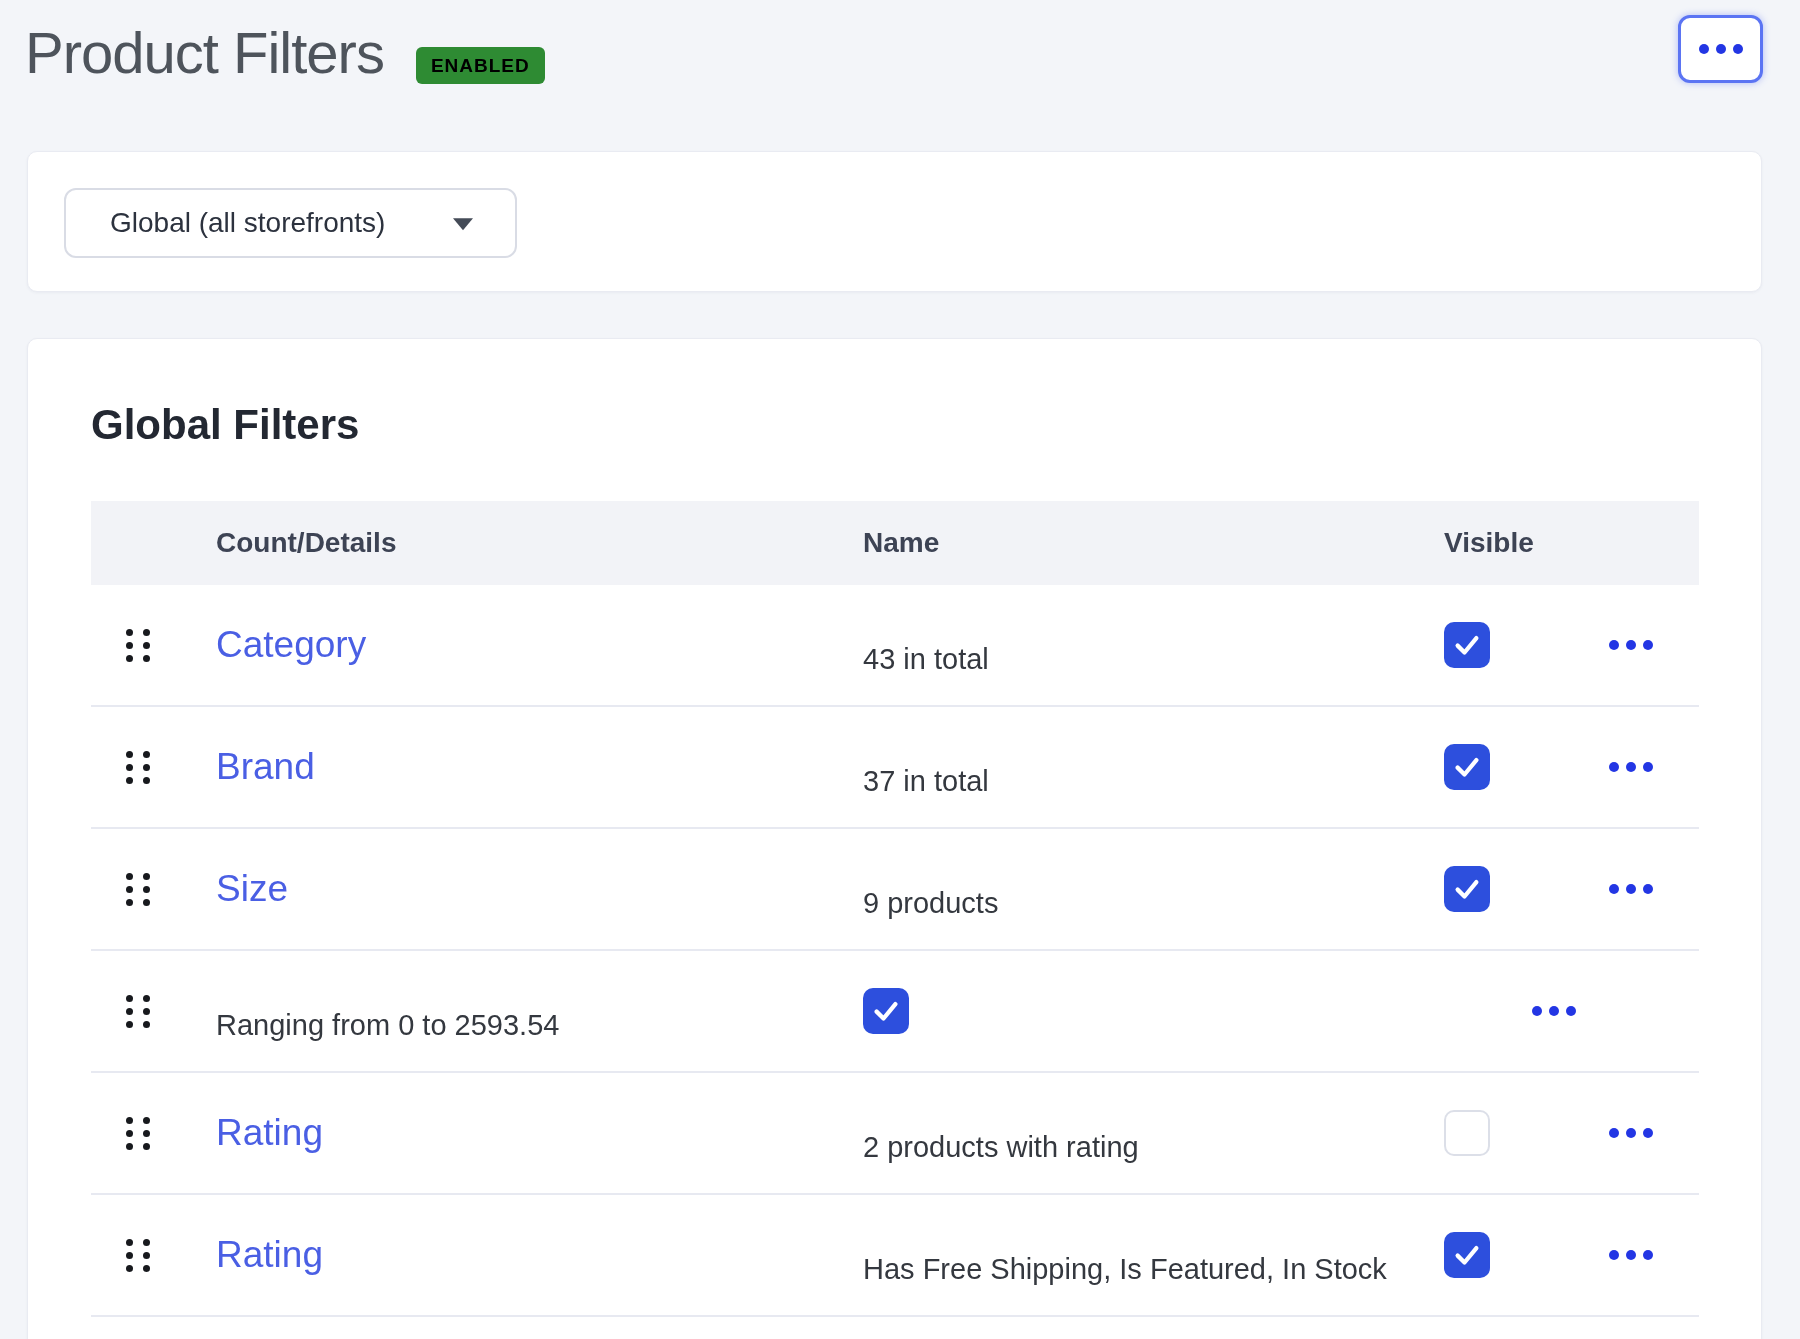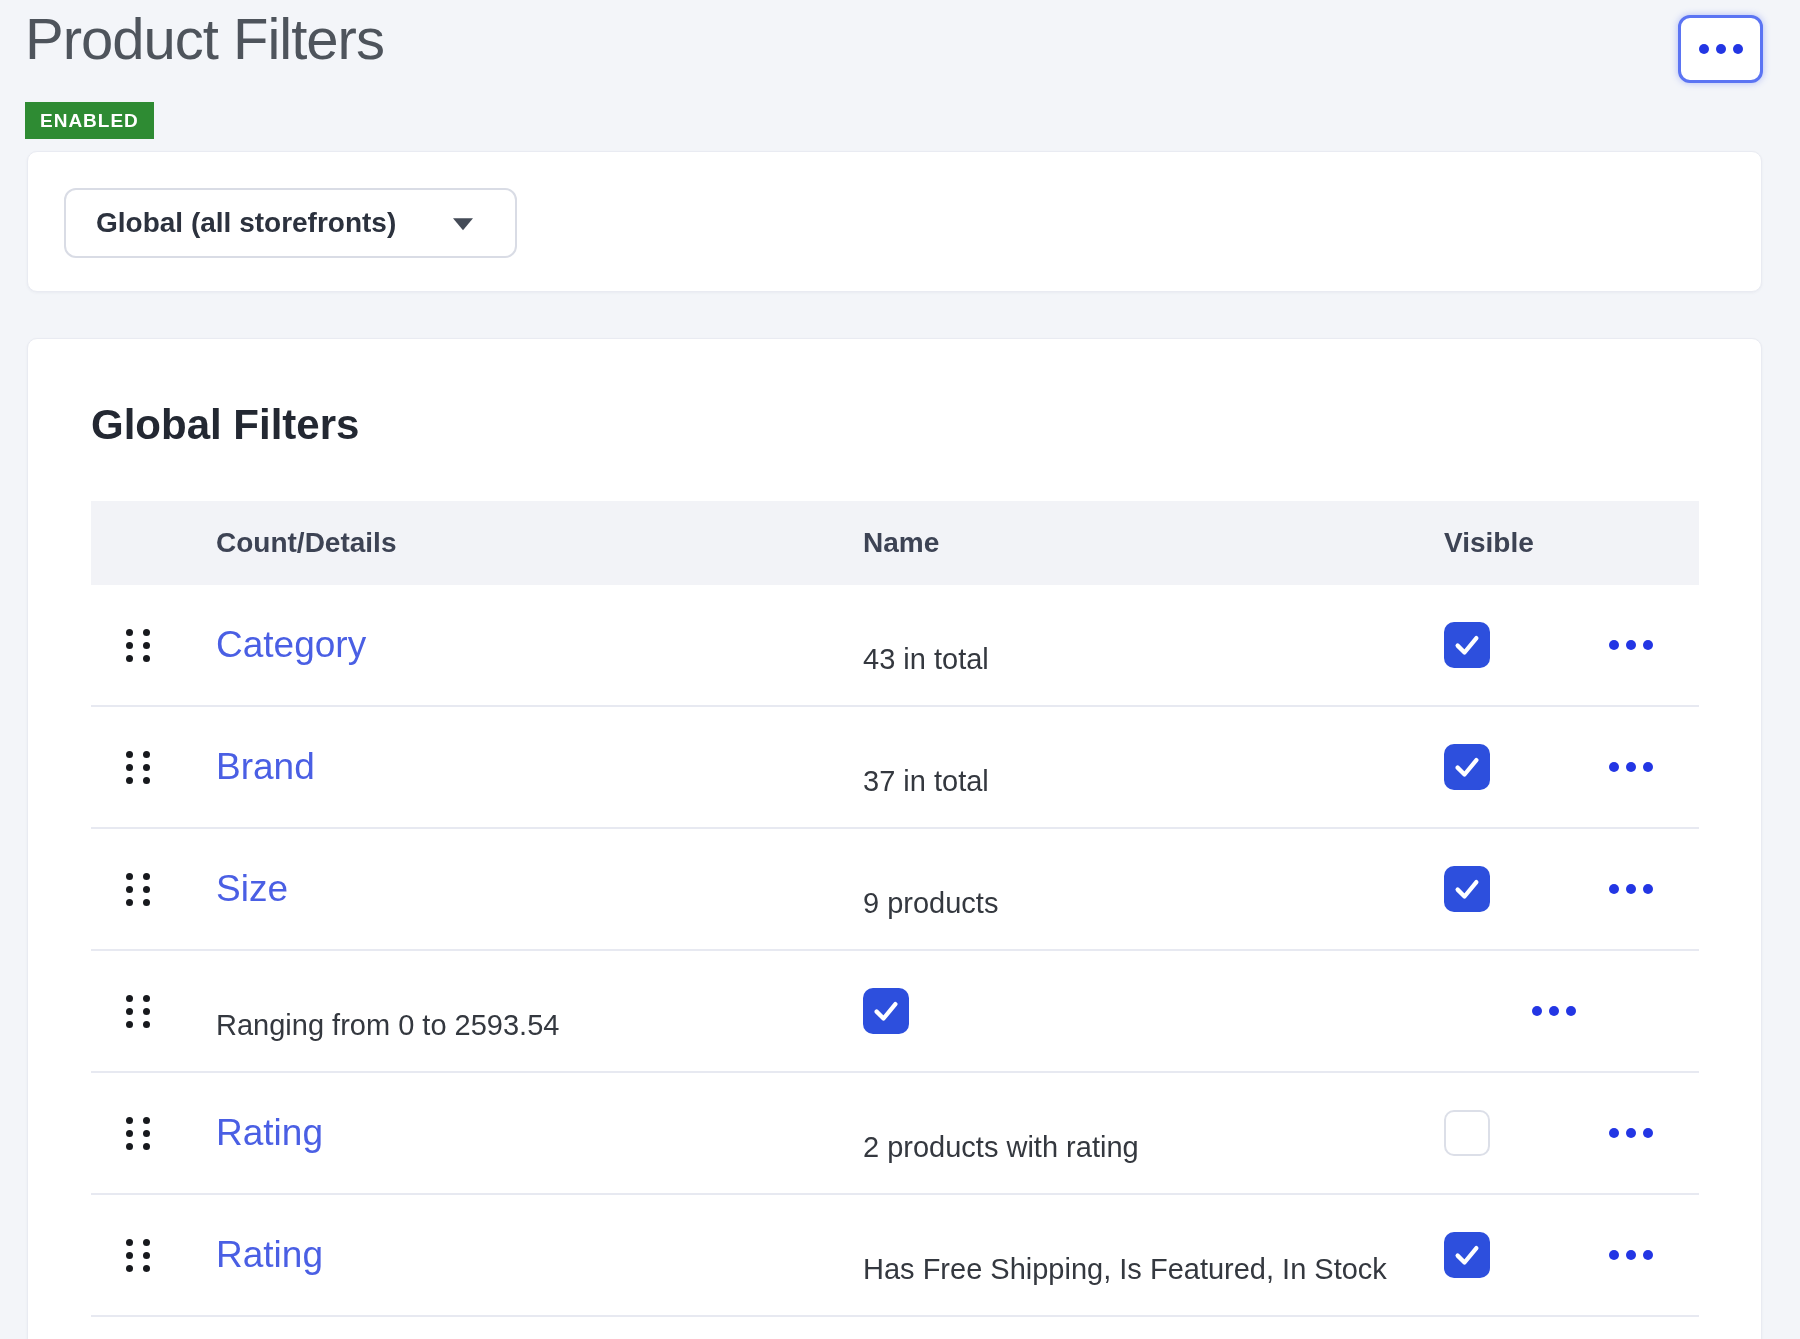--- a/index.html
+++ b/index.html
@@ -4,47 +4,47 @@
 <style>
   html,body{margin:0;padding:0;}
   body{
     width:1800px;height:1339px;
     background:#f3f5f9;
     font-family:"Liberation Sans", sans-serif;
     position:relative;overflow:hidden;
     color:#2f343c;
   }
   
-  .page-header{position:absolute;left:25px;top:10px;display:flex;align-items:flex-start;gap:32px;height:72px;flex-direction:column;}
+  .page-header{position:absolute;left:25px;top:10px;display:flex;align-items:flex-end;gap:32px;height:72px;}
   .page-title{font-size:58px;font-weight:400;color:#4e545c;line-height:1;letter-spacing:-1px;margin:0;}
   .status-badge{
-    display:inline-block;background:var(--green,#2e8b33);color:#ffffff;
+    display:inline-block;background:var(--green,#2e8b33);color:#000000;
     font-size:19px;font-weight:700;letter-spacing:1px;
-    padding:9px 15px;border-radius:0;line-height:1;transform:translateY(2px);
+    padding:9px 15px;border-radius:6px;line-height:1;transform:translateY(2px);
   }
   .more-btn{
     position:absolute;right:37px;top:15px;width:85px;height:68px;
     background:#fff;border:3px solid #5b74f3;border-radius:12px;
     box-shadow:0 0 7px rgba(91,116,243,.45);
     display:flex;align-items:center;justify-content:center;cursor:pointer;padding:0;
   }
   .dots{display:flex;gap:7px;align-items:center;}
   .dots i{width:10px;height:10px;border-radius:50%;background:var(--dot-blue,#2336e4);display:block;}
   
   .card{position:absolute;background:#fff;border:1px solid #e9ebf2;border-radius:10px;
         box-shadow:0 1px 3px rgba(40,50,90,.05);box-sizing:border-box;}
   .card-selector{left:27px;top:151px;width:1735px;height:141px;}
   .card-filters{left:27px;top:338px;width:1735px;height:1012px;}
   
   .dropdown{
     position:absolute;left:36px;top:36px;width:453px;height:70px;
     border:2px solid #d9dce5;border-radius:12px;background:#fff;box-sizing:border-box;
     display:flex;align-items:center;cursor:pointer;
   }
-  .dd-label{font-size:28px;font-weight:700;color:#2c323e;padding-left:30px;}
+  .dd-label{font-size:28px;font-weight:400;color:#2c323e;padding-left:44px;}
   .caret{
     position:absolute;right:42px;top:50%;transform:translateY(-40%);
     width:0;height:0;border-left:10px solid transparent;border-right:10px solid transparent;
     border-top:12px solid #444b57;
   }
   
   .section-title{position:absolute;left:63px;top:62px;margin:0;font-size:42px;font-weight:700;color:#232832;}
   .ftable{position:absolute;left:63px;top:162px;width:1608px;}
   .grid-row{display:grid;grid-template-columns:125px 647px 581px 77px auto;align-items:center;}
   .thead{height:84px;background:#f2f3f7;}

